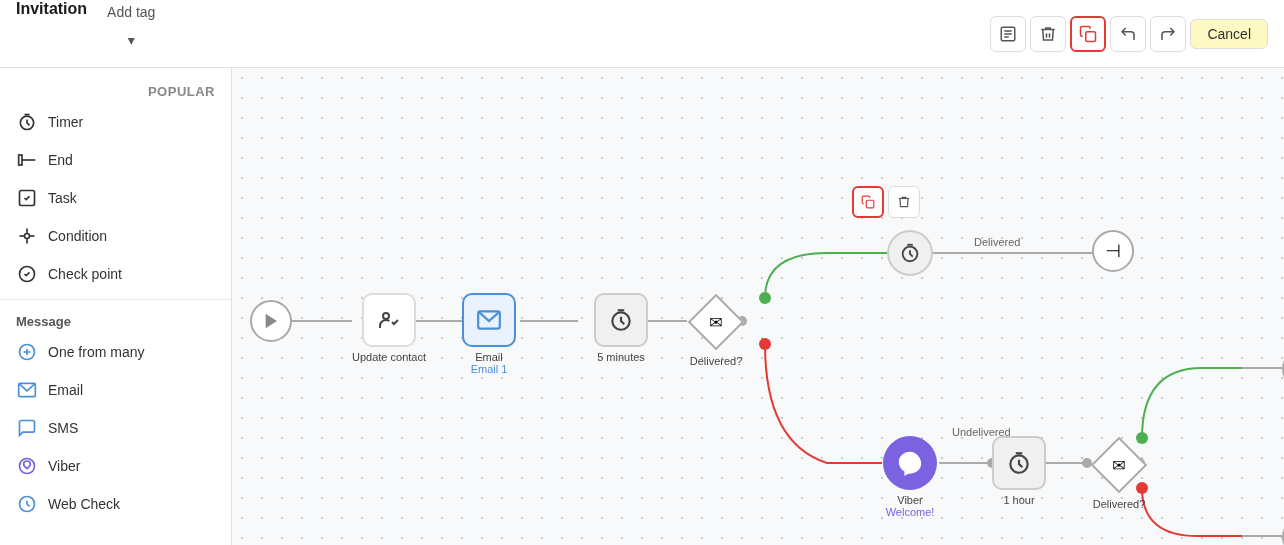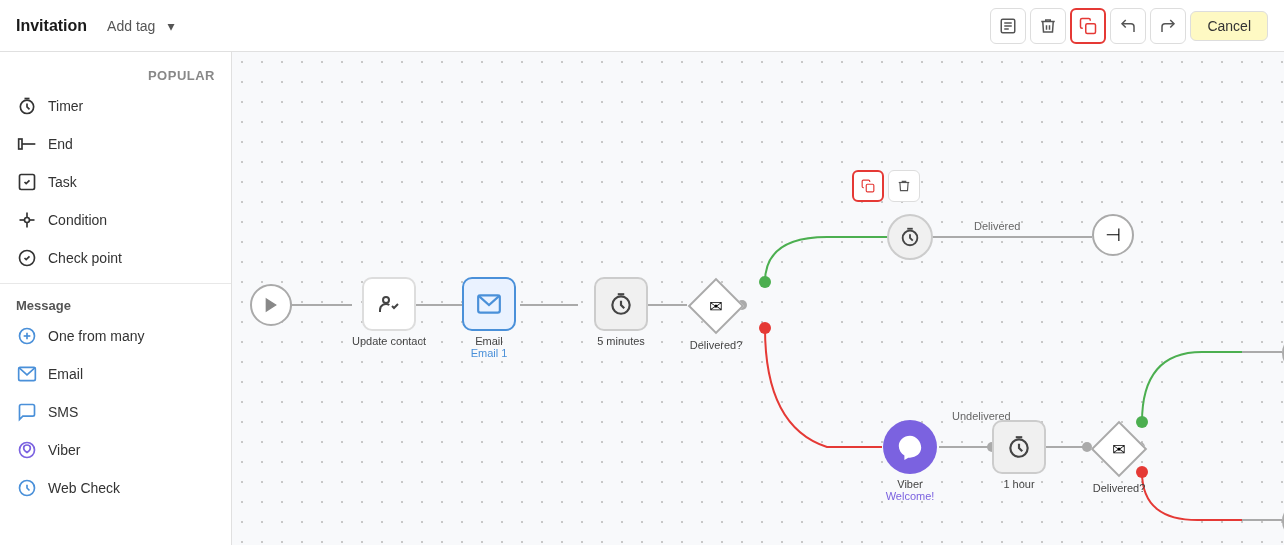--- a/index.html
+++ b/index.html
@@ -1,42 +1,42 @@
 <!DOCTYPE html>
 <html><head>
   <meta charset="utf-8">
   <style>
     * { box-sizing: border-box; margin: 0; padding: 0; }
     body { font-family: -apple-system, BlinkMacSystemFont, 'Segoe UI', sans-serif; background: #fff; overflow: hidden; }
 
     
     .topbar {
       display: flex;
-      align-items: center;
-      height: 52px;
+      height: 68px;
       border-bottom: 1px solid #e0e0e0;
       padding: 0 16px;
       gap: 12px;
     }
     .topbar-title {
       font-size: 16px;
       font-weight: 600;
       color: #1a1a1a;
     }
     .add-tag-btn {
       display: flex;
       align-items: center;
       gap: 12px;
       font-size: 14px;
       color: #555;
       cursor: pointer;
       border: none;
       background: none;
       padding: 4px 8px;
       border-radius: 4px;
+      flex-direction: column;
     }
     .topbar-spacer { flex: 1; }
     .topbar-actions {
       display: flex;
       align-items: center;
       gap: 4px;
     }
     .icon-btn {
       width: 36px;
       height: 36px;

